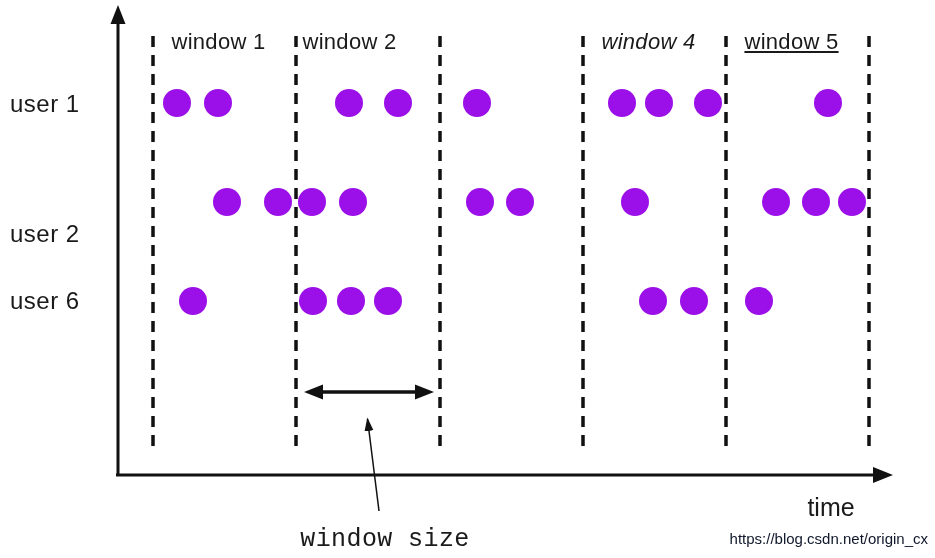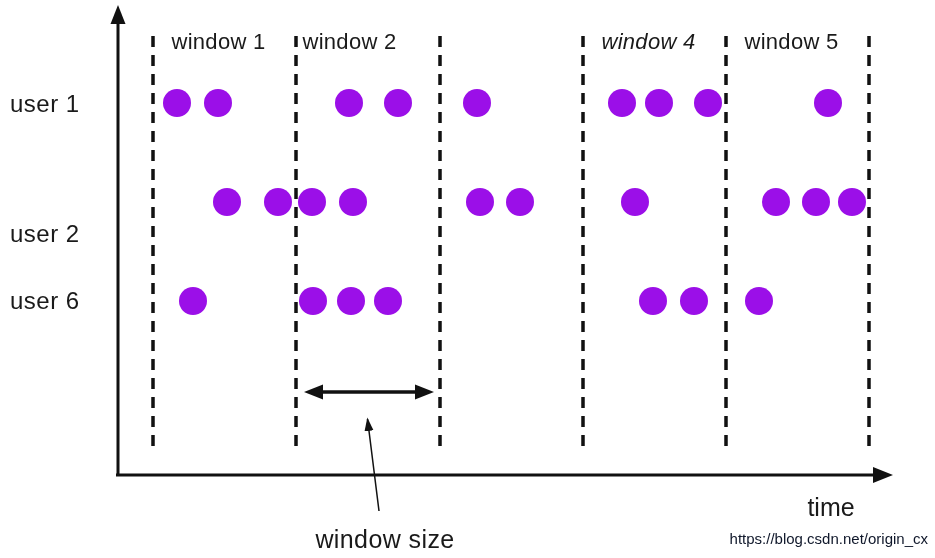--- a/index.html
+++ b/index.html
@@ -21,28 +21,28 @@
   .user-lbl.u2{top:189px;margin-top:32px;}
   .user-lbl.u3{top:288px;}
   .win-lbl{
     top:30px;width:131px;text-align:center;
     font-size:22px;line-height:24px;letter-spacing:0.3px;
   }
   .win-lbl.w1{left:153px;}
   .win-lbl.w2{left:284px;}
   .win-lbl.w3{left:440px;}
   .win-lbl.w4{left:583px;font-style:italic;}
-  .win-lbl.w5{left:726px;}
+  .win-lbl.w5{left:726px;text-decoration:underline;}
   .time-lbl{
     left:791px;top:494px;width:80px;text-align:center;
     font-size:25px;line-height:26px;
   }
   .winsize-lbl{
     left:285px;top:526px;width:200px;text-align:center;
-    font-size:25px;line-height:27px;letter-spacing:0.4px;
+    font-size:25px;line-height:27px;letter-spacing:0.4px;font-family:Liberation Mono, monospace;
   }
   .watermark{
     right:7px;top:531px;
     font-size:15px;line-height:16px;
     color:#0f172a;
   }
 </style>
 </head>
 <body>
 

